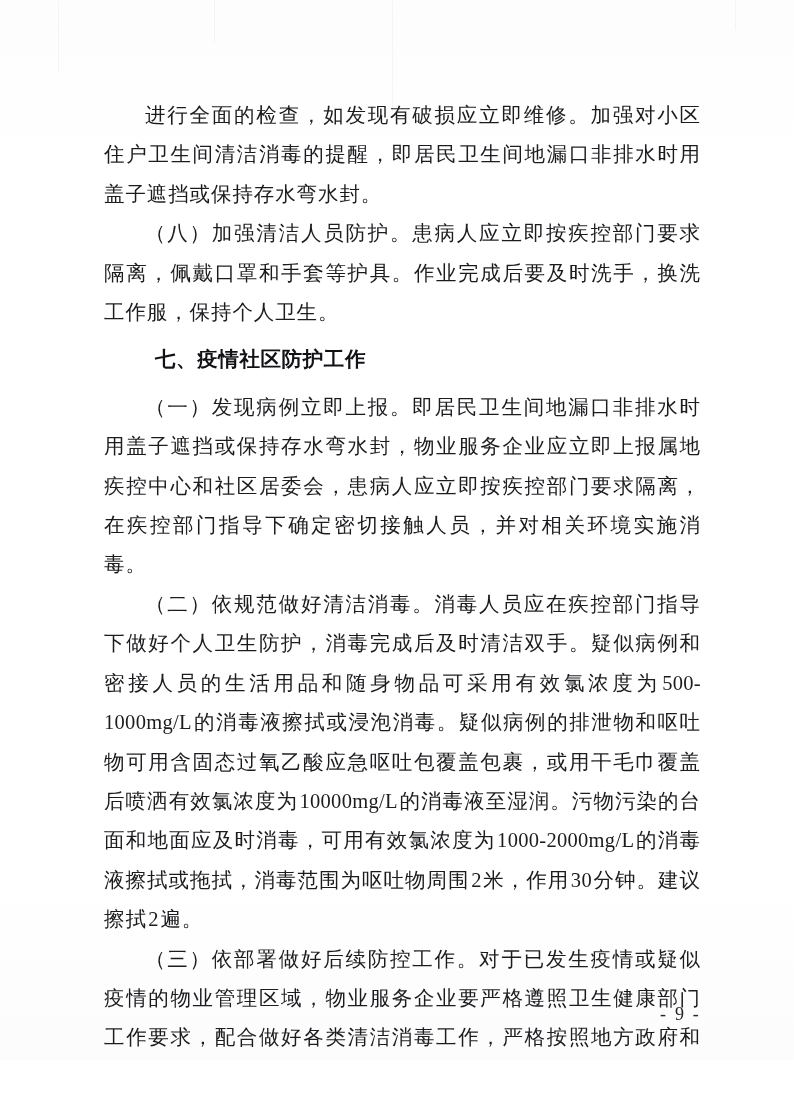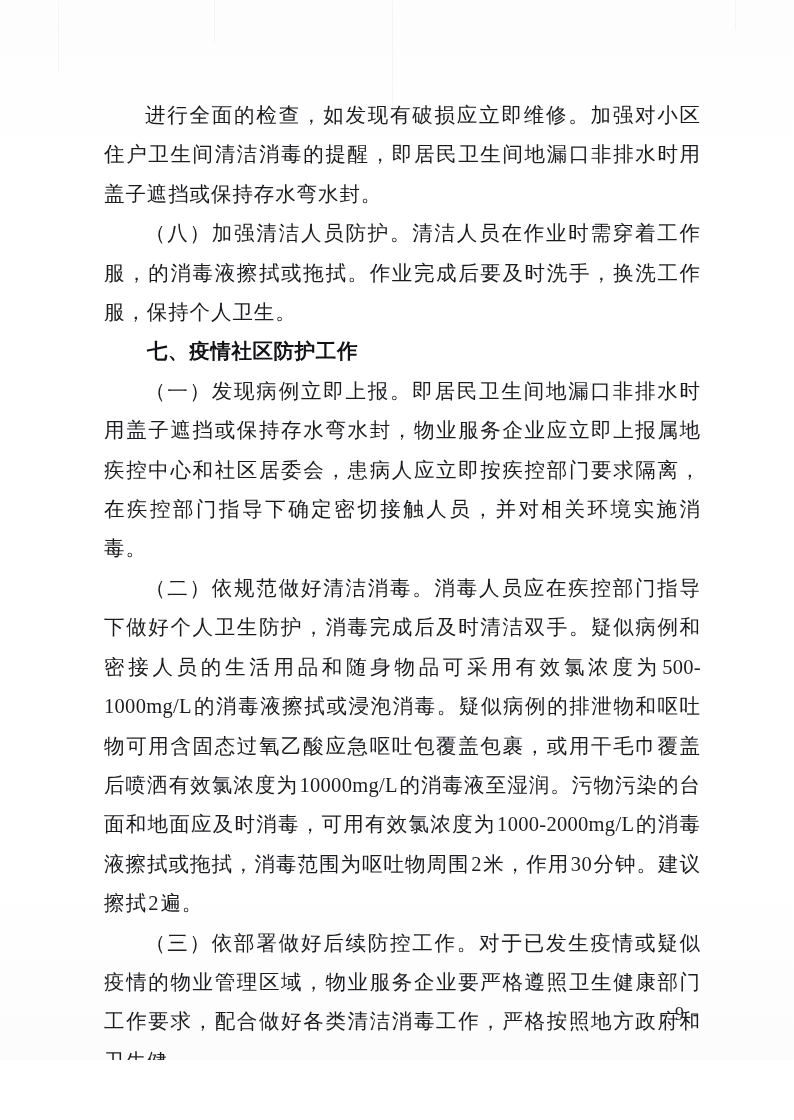--- a/index.html
+++ b/index.html
@@ -47,21 +47,21 @@
     text-align: justify;
     text-justify: inter-character;
     text-indent: 41px;
     letter-spacing: 0.9px;
     font-weight: 400;
     -webkit-font-smoothing: antialiased;
   }
 
   
   .heading {
-    margin: 0;
+    margin: 8px;
     font-family: "DejaVu Sans", "Liberation Sans", sans-serif;
     font-size: 20.5px;
     line-height: 39.4px;
     font-weight: 700;
     color: #121216;
     text-indent: 43px;
     letter-spacing: 0.6px;
   }
 
   
@@ -99,21 +99,21 @@
 
   <div class="speckle" style="left:58px; top:2px; width:1px; height:70px;"></div>
   <div class="speckle" style="left:214px; top:0px; width:1px; height:44px;"></div>
   <div class="speckle" style="left:392px; top:0px; width:1px; height:112px;"></div>
   <div class="speckle" style="left:735px; top:0px; width:1px; height:30px;"></div>
 
   <div class="content">
 
     <p class="para">进行全面的检查，如发现有破损应立即维修。加强对小区住户卫生间清洁消毒的提醒，即居民卫生间地漏口非排水时用盖子遮挡或保持存水弯水封。</p>
 
-    <p class="para">（八）加强清洁人员防护。清洁人员在作业时需穿着工作服，的消毒液擦拭或拖拭。作业完成后要及时洗手，换洗工作服，保持个人卫生。</p>
+    <p class="para">（八）加强清洁人员防护。患病人应立即按疾控部门要求隔离，佩戴口罩和手套等护具。作业完成后要及时洗手，换洗工作服，保持个人卫生。</p>
 
     <h2 class="heading">七、疫情社区防护工作</h2>
 
     <p class="para">（一）发现病例立即上报。即居民卫生间地漏口非排水时用盖子遮挡或保持存水弯水封，物业服务企业应立即上报属地疾控中心和社区居委会，患病人应立即按疾控部门要求隔离，在疾控部门指导下确定密切接触人员，并对相关环境实施消毒。</p>
 
     <p class="para">
       <span>（二）依规范做好清洁消毒。消毒人员应在疾控部门指导下做好个人卫生防护，消毒完成后及时清洁双手。疑似病例和密接人员的生活用品和随身物品可采用有效氯浓度为</span><span class="lat">500-1000mg/L</span><span>的消毒液擦拭或浸泡消毒。疑似病例的排泄物和呕吐物可用含固态过氧乙酸应急呕吐包覆盖包裹，或用干毛巾覆盖后喷洒有效氯浓度为</span><span class="lat">10000mg/L</span><span>的消毒液至湿润。污物污染的台面和地面应及时消毒，可用有效氯浓度为</span><span class="lat">1000-2000mg/L</span><span>的消毒液擦拭或拖拭，消毒范围为呕吐物周围</span><span class="lat">2</span><span>米，作用</span><span class="lat">30</span><span>分钟。建议擦拭</span><span class="lat">2</span><span>遍。</span>
     </p>
 
     <p class="para">（三）依部署做好后续防控工作。对于已发生疫情或疑似疫情的物业管理区域，物业服务企业要严格遵照卫生健康部门工作要求，配合做好各类清洁消毒工作，严格按照地方政府和卫生健</p>

